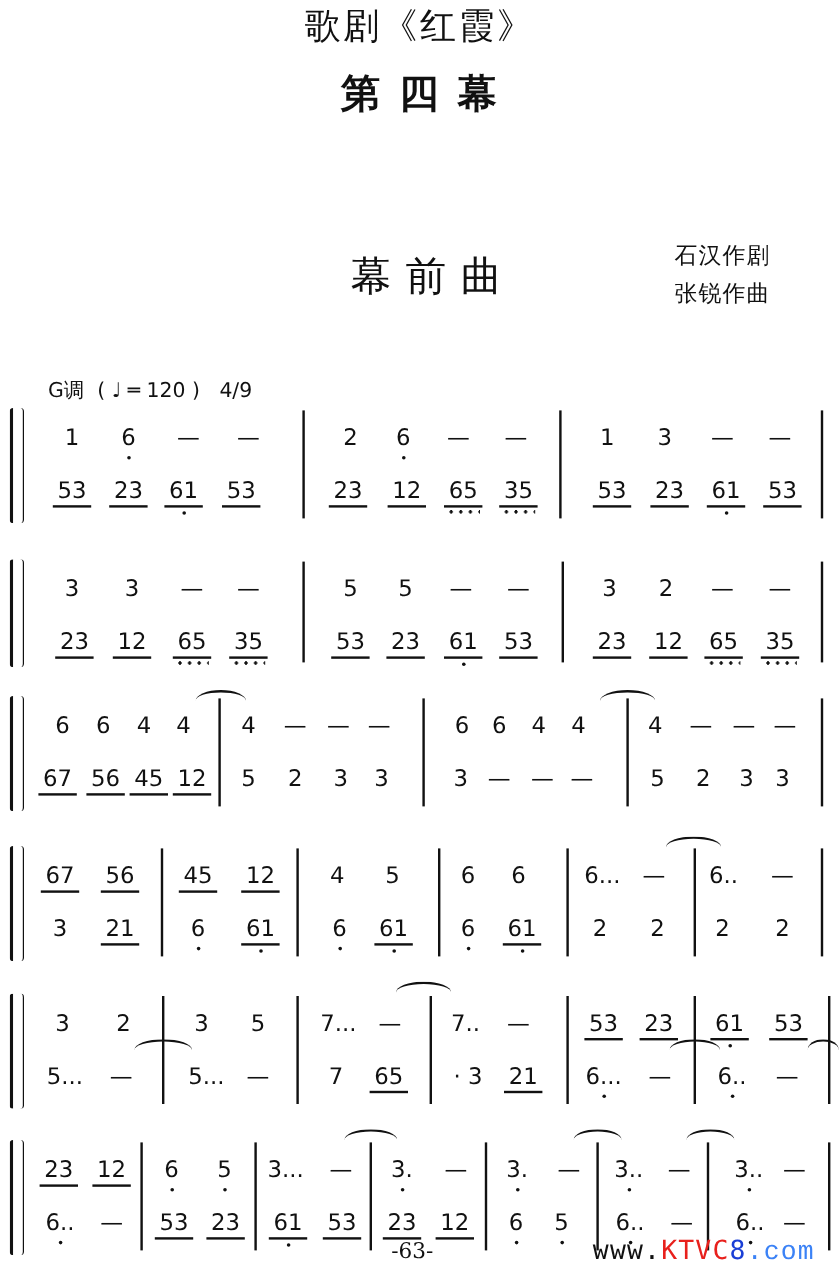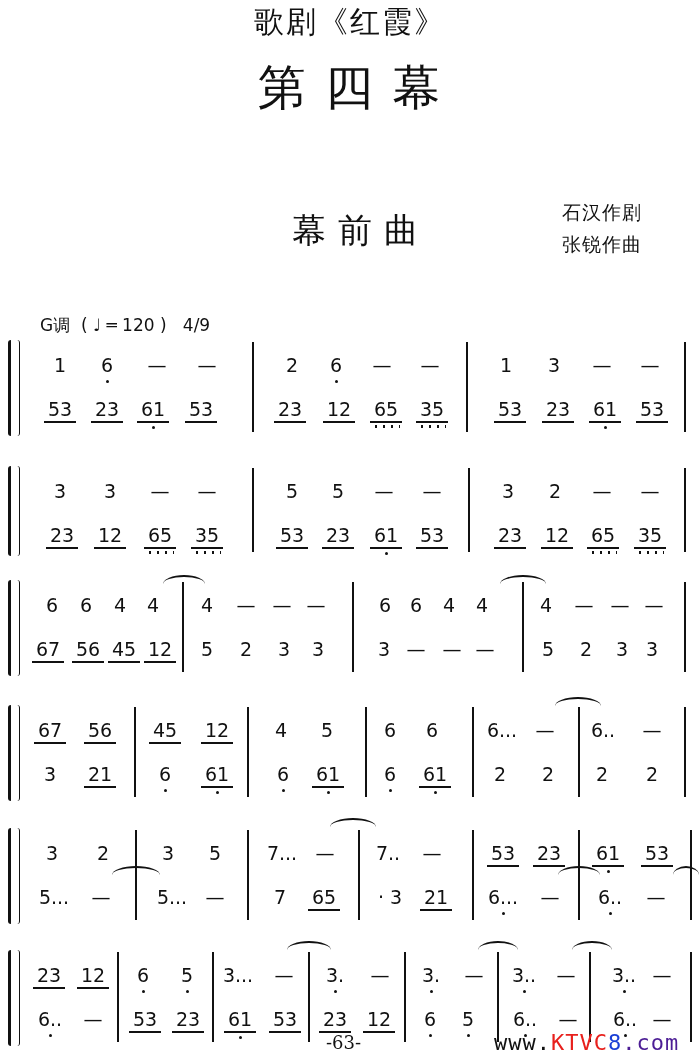--- a/index.html
+++ b/index.html
@@ -1,21 +1,21 @@
 <!DOCTYPE html>
 <html><head>
 <meta charset="utf-8">
 <style>
   html, body { margin:0; padding:0; background:#ffffff; }
   body { width:700px; height:1057px; position:relative; overflow:hidden;
          font-family:"DejaVu Sans", sans-serif; color:#111; }
   .abs { position:absolute; }
   .title-top { left:0; width:700px; top:2px; text-align:center; font-family:"DejaVu Serif", serif;
                font-size:30px; letter-spacing:2px; }
-  .title-main { top:56px; font-family:"DejaVu Sans", sans-serif; font-weight:normal; font-size:48px; }
+  .title-main { top:56px; font-family:"DejaVu Sans", sans-serif; font-weight:bold; font-size:33px; }
   .subtitle { top:208px; left:292px; font-size:34px; letter-spacing:12px; font-family:"DejaVu Sans", sans-serif; font-weight:300; }
   .credit { left:562px; font-size:19px; font-family:"DejaVu Serif", serif; letter-spacing:1px; }
   .meta { top:314px; left:40px; font-size:17px; font-family:"DejaVu Sans", sans-serif; }
   .staff-bracket { width:8px; border-left:3px solid #111; border-right:1.5px solid #111; border-radius:3px; }
   .barline { width:2px; background:#111; }
   .note { font-size:19px; font-family:"DejaVu Sans", sans-serif; text-align:center; width:40px; margin-left:-20px; line-height:22px; }
   .ul1 { position:absolute; left:4px; right:4px; bottom:-3px; height:1.6px; background:#111; }
   .dot-below { position:absolute; left:50%; bottom:-7px; width:3px; height:3px; margin-left:-1.5px; background:#111; border-radius:50%; }
   .dots-below { position:absolute; left:6px; right:6px; bottom:-8px; height:3px;
                 background-image:radial-gradient(circle, #111 1.2px, transparent 1.4px); background-size:8px 3px; background-repeat:repeat-x; }
@@ -237,14 +237,14 @@
     <div class="abs note" style="left: 568px; top: 1008px;">—</div>
     <div class="abs note" style="left: 625px; top: 1008px;">6..<span class="dot-below"></span></div>
     <div class="abs note" style="left: 662px; top: 1008px;">—</div>
     <div class="abs tie2" style="left: 287px; top: 941px; width: 44px;"></div>
     <div class="abs tie2" style="left: 478px; top: 941px; width: 40px;"></div>
     <div class="abs tie2" style="left: 572px; top: 941px; width: 40px;"></div>
   </div>
 
 <div class="abs pagenum">-63-</div>
 <div class="abs wm">
-  <span style="color: rgb(17, 17, 17);">www.</span><span style="color: rgb(232, 32, 28);">KTVC</span><span style="color: rgb(26, 63, 214);">8</span><span style="color: #4c1d95;">.com</span>
+  <span style="color: rgb(17, 17, 17);">www.</span><span style="color: rgb(232, 32, 28);">KTVC</span><span style="color: rgb(26, 63, 214);">8</span><span style="color: #3b82f6; font-family: Liberation Mono, monospace;">.com</span>
 </div>
 
 </body></html>

